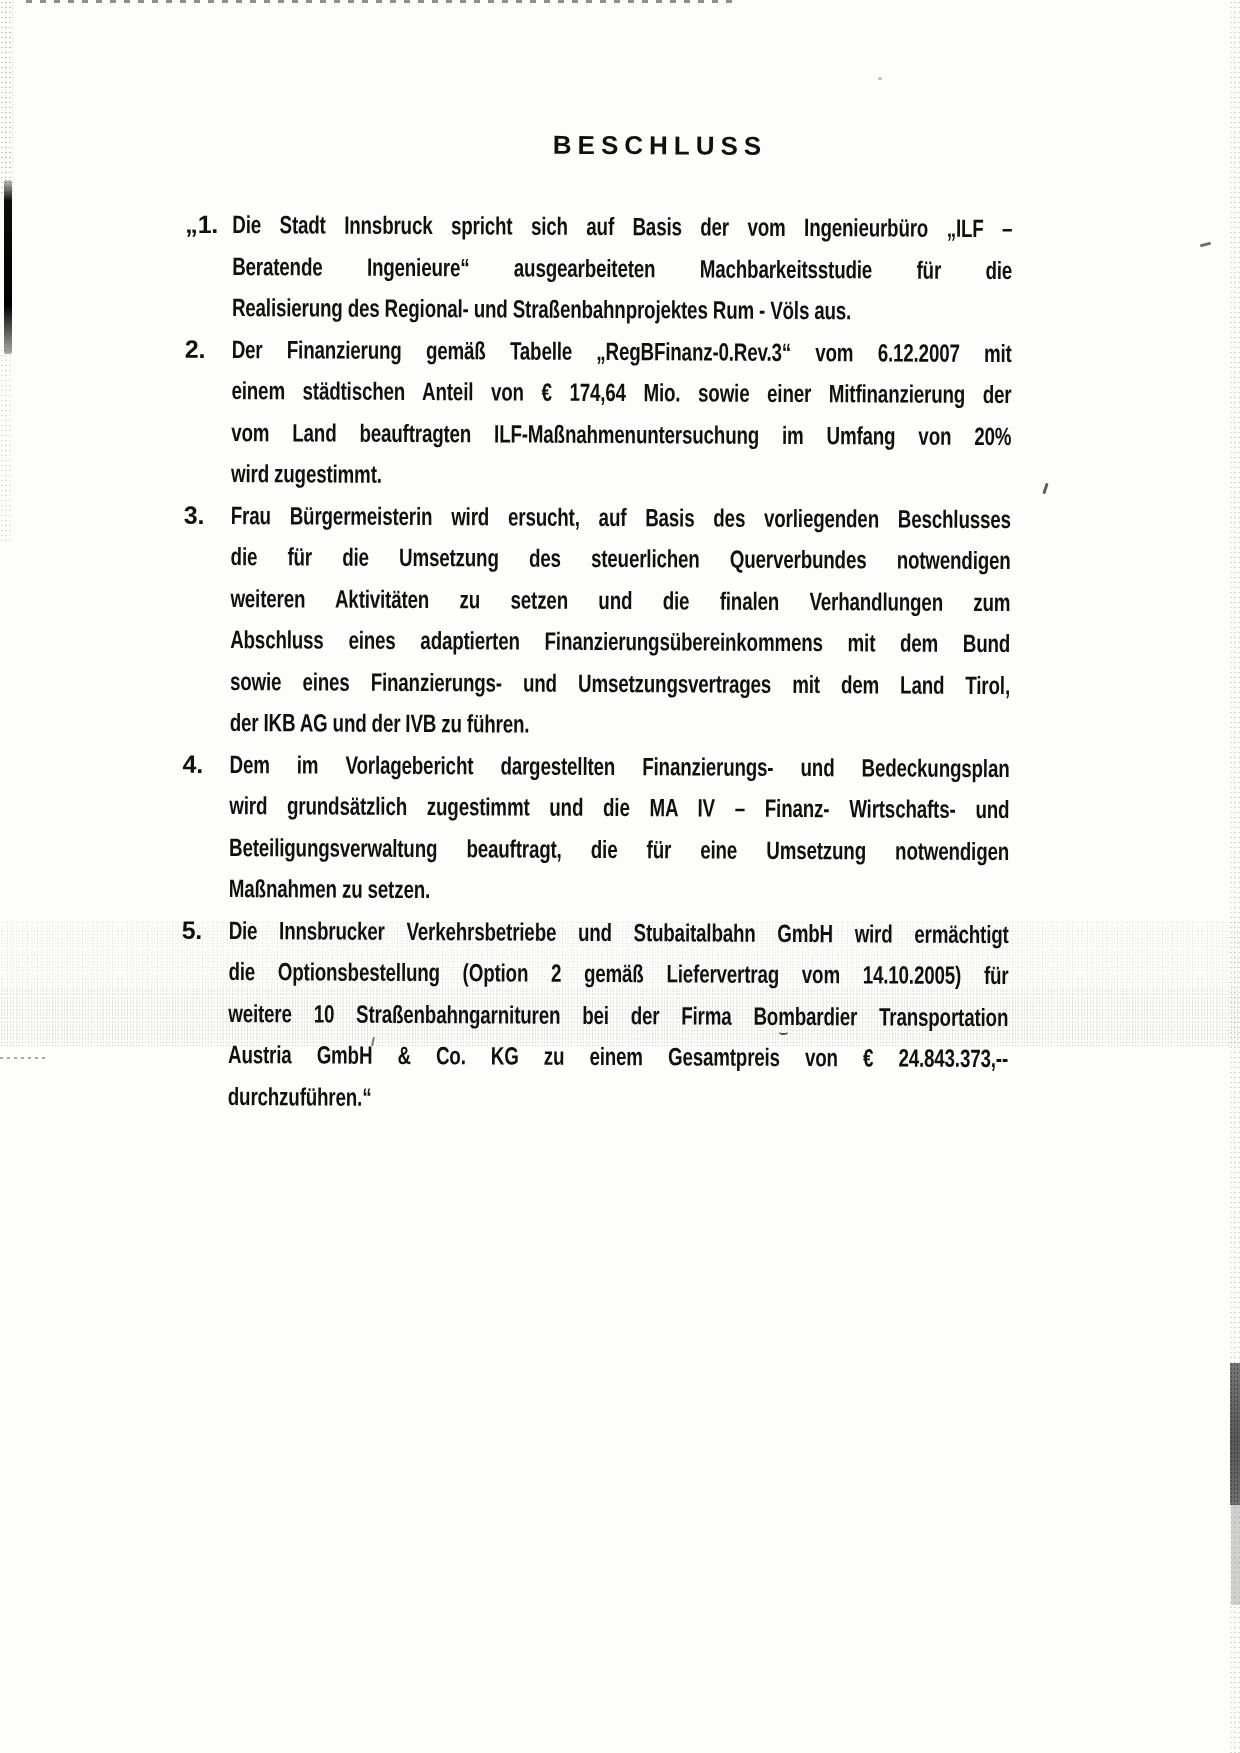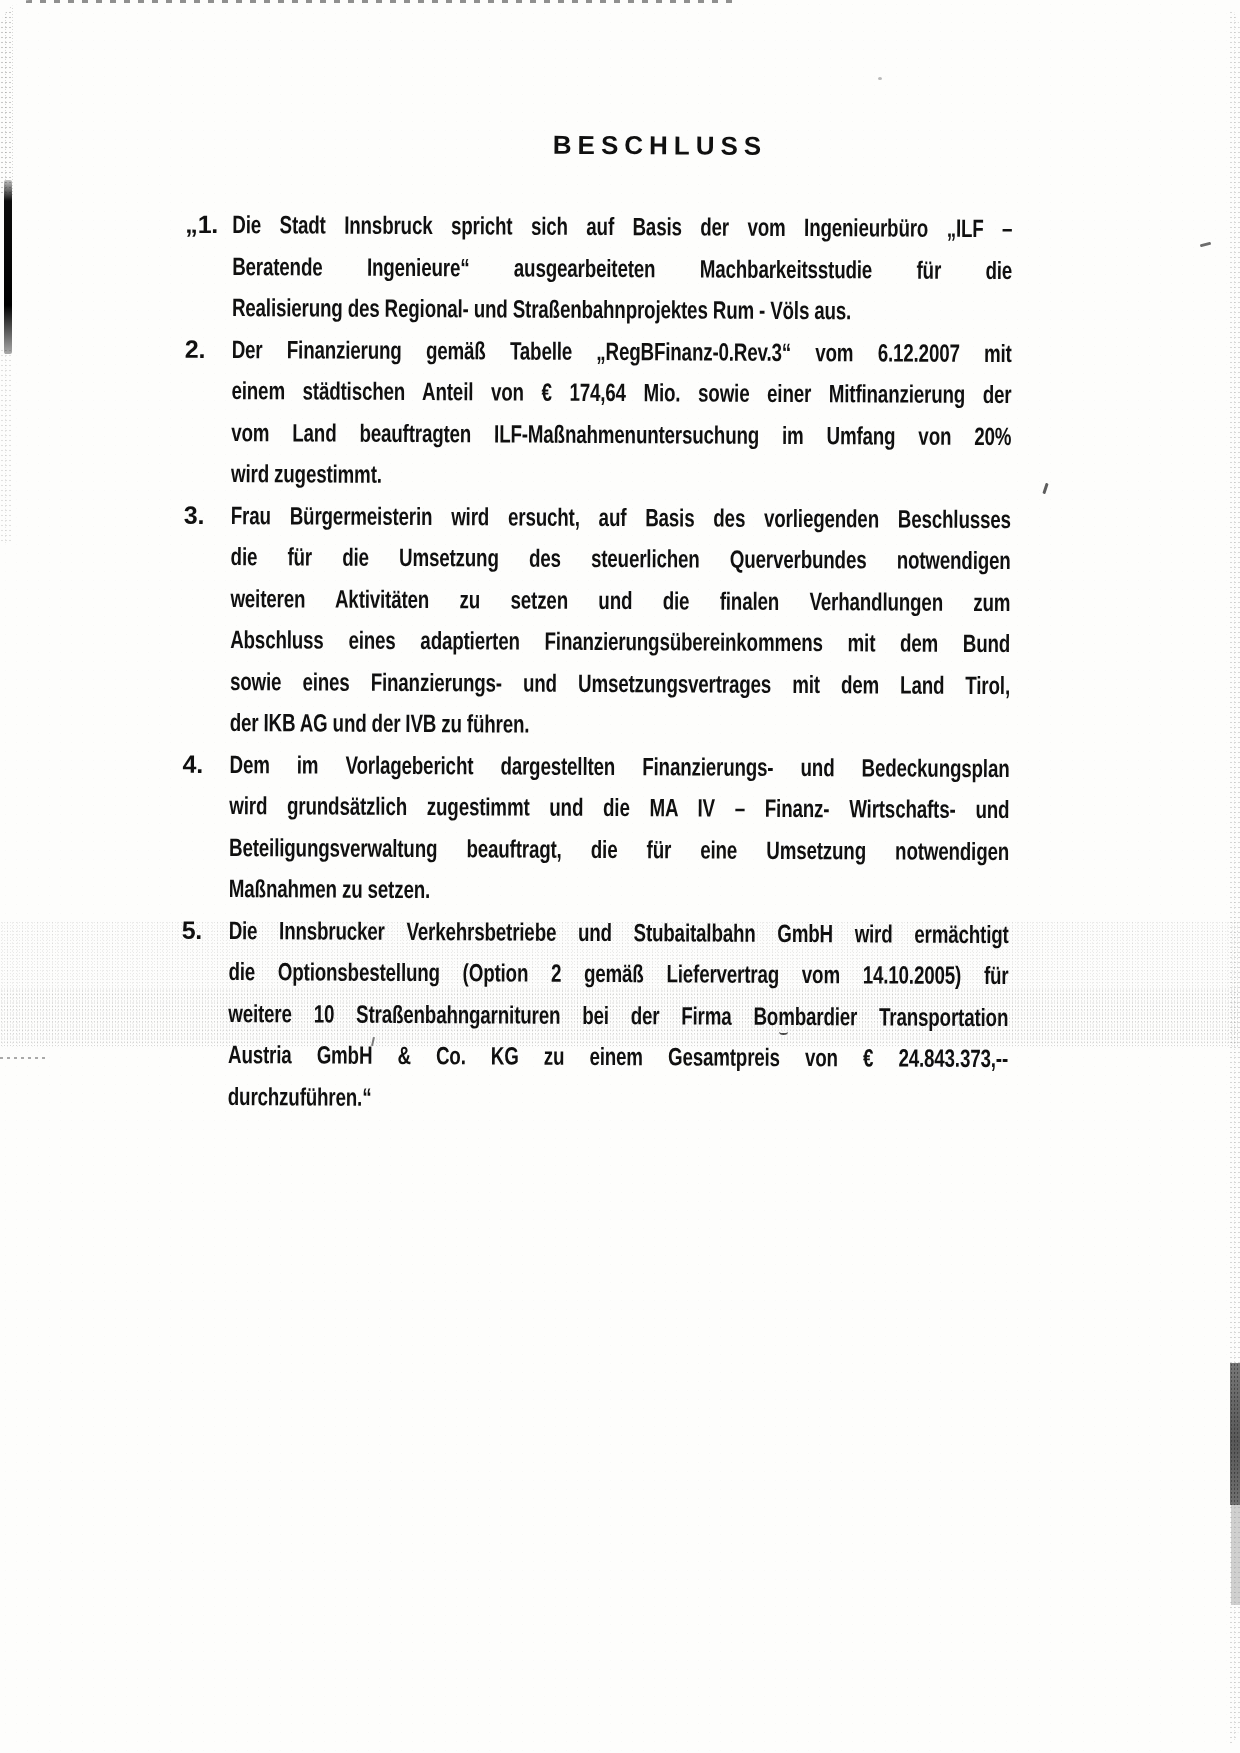--- a/index.html
+++ b/index.html
@@ -2,21 +2,21 @@
 <html><head>
 <meta charset="utf-8">
 <style>
   html,body{margin:0;padding:0;}
   body{
     width:1240px;height:1753px;overflow:hidden;
     background:#fdfdfc;
     font-family:"Liberation Sans","DejaVu Sans",sans-serif;
     position:relative;
   }
-  .page{position:absolute;inset:0;overflow:hidden;border-radius:30px;}
+  .page{position:absolute;inset:0;overflow:hidden;}
 
   
   .paper-texture{
     position:absolute;inset:0;pointer-events:none;opacity:.20;
     background-image:radial-gradient(rgba(0,0,0,.08) .6px,transparent .8px);
     background-size:11px 9px;
   }
 
   
   .skew{

